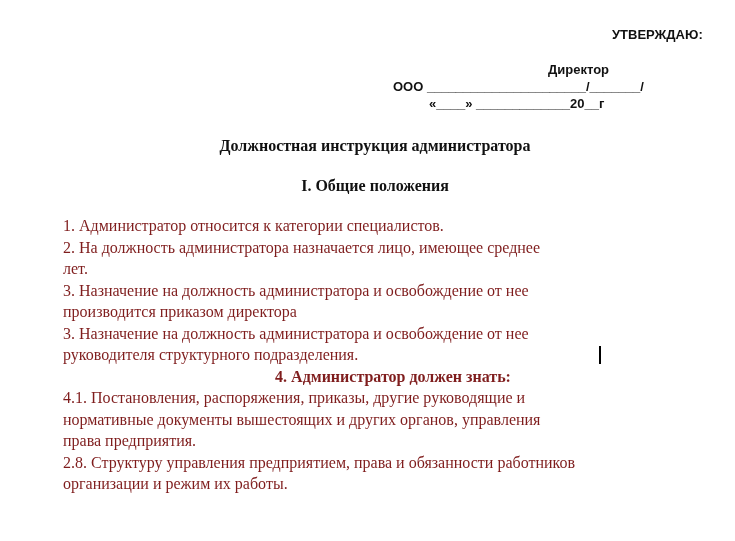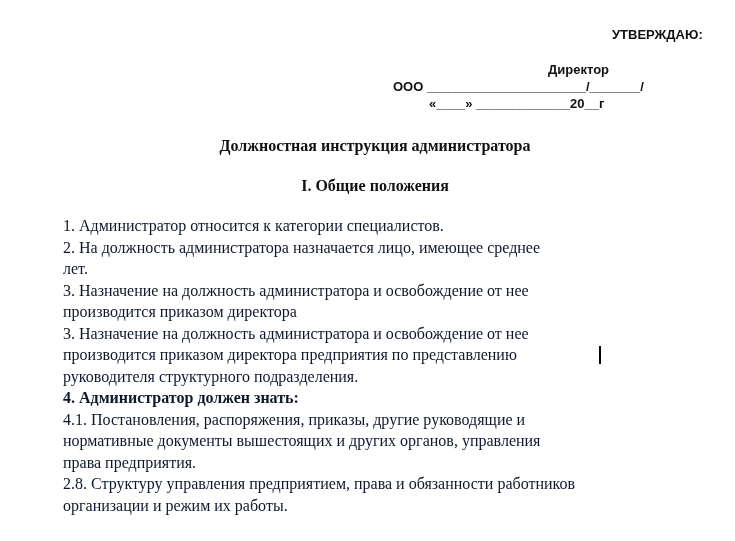--- a/index.html
+++ b/index.html
@@ -41,28 +41,28 @@
     #section-title { top: 177px; }
 
     .body-text {
       position: absolute;
       left: 63px;
       top: 215px;
       width: 660px;
       font-family: "Liberation Serif", serif;
       font-size: 16px;
       line-height: 21.5px;
-      color: #0f172a;
+      color: #7f1d1d;
     }
     .line {
       display: block;
       white-space: nowrap;
       height: 21.5px;
     }
-    .bold { font-weight: bold; }
+    .bold { font-weight: bold; text-align: center; }
     .caret {
       position: absolute;
       left: 599px;
       top: 346px;
       width: 2px;
       height: 18px;
       background: #000;
     }
   </style>
 </head>
@@ -78,21 +78,20 @@
 <div id="doc-title" class="heading">Должностная инструкция администратора</div>
 <div id="section-title" class="heading">I. Общие положения</div>
 
 <div class="body-text">
   <span class="line">1. Администратор относится к категории специалистов.</span>
   <span class="line">2. На должность администратора назначается лицо, имеющее среднее</span>
   <span class="line">лет.</span>
   <span class="line">3. Назначение на должность администратора и освобождение от нее</span>
   <span class="line">производится приказом директора</span>
   <span class="line">3. Назначение на должность администратора и освобождение от нее</span>
-  <span class="line">производится приказом директора предприятия по представлению</span>
   <span class="line">руководителя структурного подразделения.</span>
   <span class="line bold">4. Администратор должен знать:</span>
   <span class="line">4.1. Постановления, распоряжения, приказы, другие руководящие и</span>
   <span class="line">нормативные документы вышестоящих и других органов, управления</span>
   <span class="line">права предприятия.</span>
   <span class="line">2.8. Структуру управления предприятием, права и обязанности работников</span>
   <span class="line">организации и режим их работы.</span>
 </div>
 
 <div class="caret"></div>

